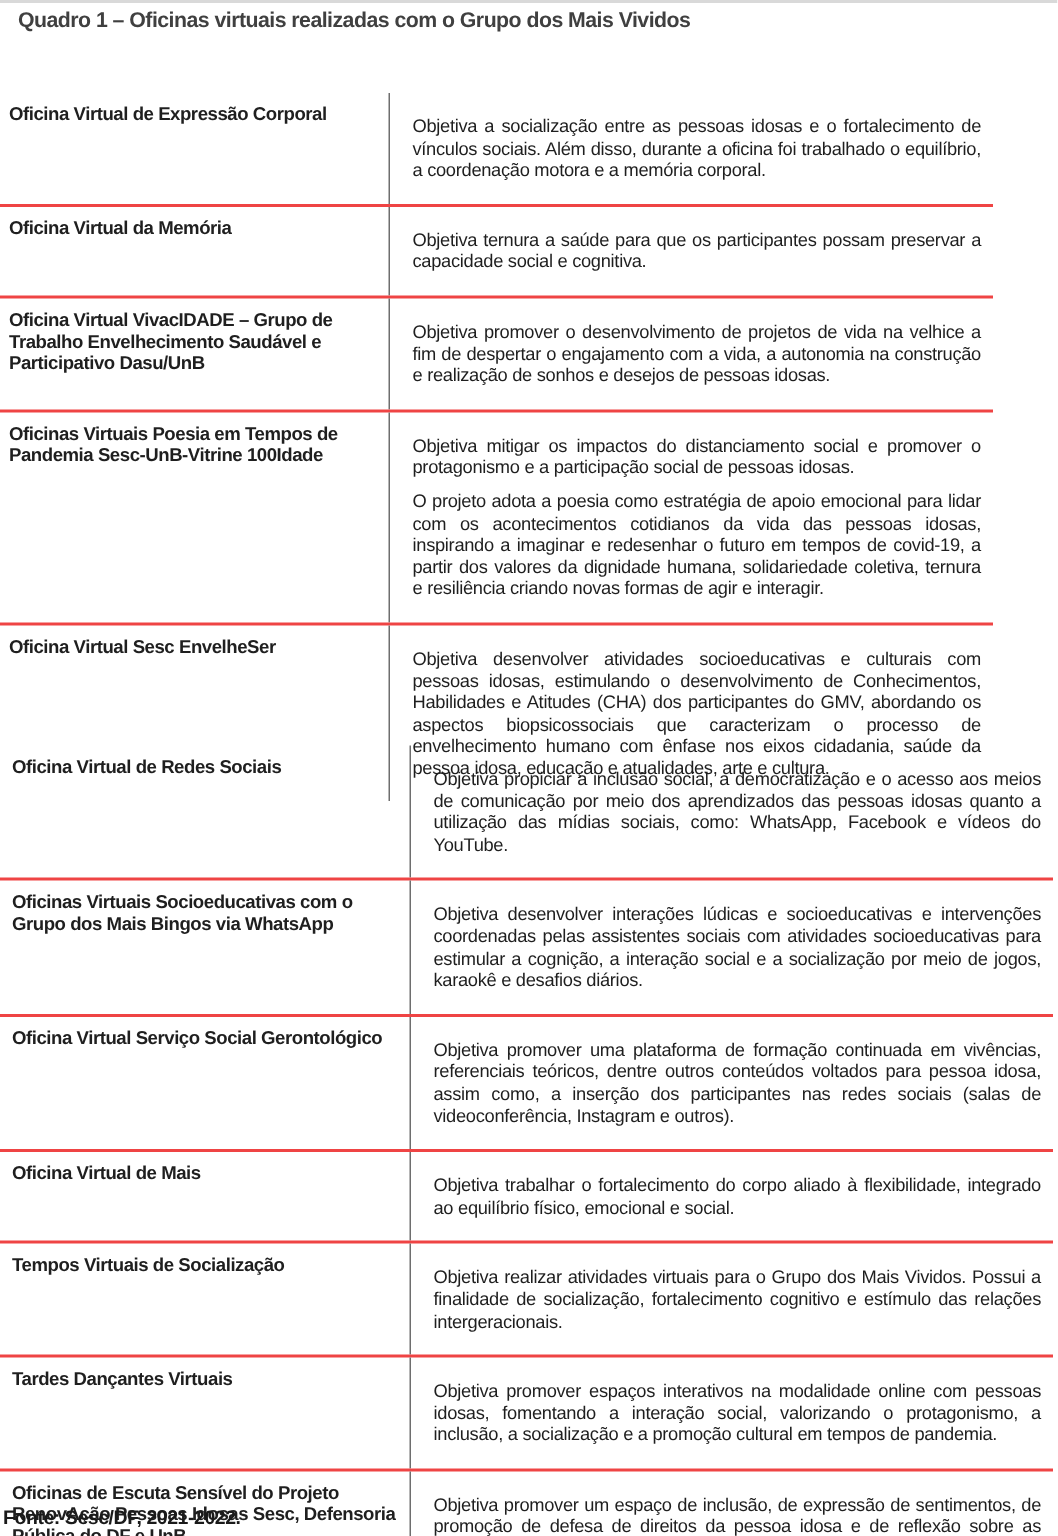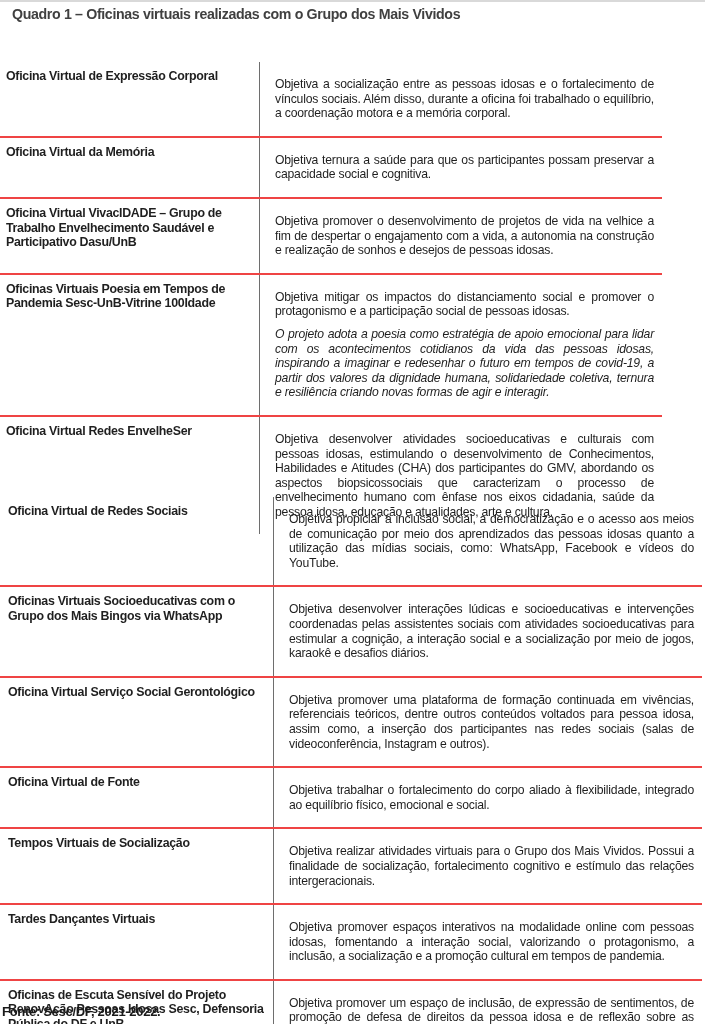--- a/index.html
+++ b/index.html
@@ -60,21 +60,20 @@
     }
     .table td .inner {
       padding-top: 7px;
       padding-bottom: 7px;
     }
     .desc p {
       margin: 8px;
     }
     .desc p + p {
       margin-top: 8px;
-      font-style: italic;
     }
     #table-top {
       left: 0;
       top: 62px;
       width: 662px;
     }
     #table-top td.name { padding-left: 6px; width: 247px; }
     #table-bottom {
       left: 0px;
       top: 497px;
@@ -140,21 +139,21 @@
         </td>
         <td class="desc">
           <div class="inner">
             <p>Objetiva mitigar os impactos do distanciamento social e promover o protagonismo e a participação social de pessoas idosas.</p>
             <p>O projeto adota a poesia como estratégia de apoio emocional para lidar com os acontecimentos cotidianos da vida das pessoas idosas, inspirando a imaginar e redesenhar o futuro em tempos de covid-19, a partir dos valores da dignidade humana, solidariedade coletiva, ternura e resiliência criando novas formas de agir e interagir.</p>
           </div>
         </td>
       </tr>
       <tr class="sep">
         <td class="name">
-          <div class="inner">Oficina Virtual Redes EnvelheSer</div>
+          <div class="inner">Oficina Virtual Sesc EnvelheSer</div>
         </td>
         <td class="desc">
           <div class="inner">
             <p>Objetiva desenvolver atividades socioeducativas e culturais com pessoas idosas, estimulando o desenvolvimento de Conhecimentos, Habilidades e Atitudes (CHA) dos participantes do GMV, abordando os aspectos biopsicossociais que caracterizam o processo de envelhecimento humano com ênfase nos eixos cidadania, saúde da pessoa idosa, educação e atualidades, arte e cultura.</p>
           </div>
         </td>
       </tr>
     </tbody>
 </table>
 
@@ -185,21 +184,21 @@
           <div class="inner">Oficina Virtual Serviço Social Gerontológico</div>
         </td>
         <td class="desc">
           <div class="inner">
             <p>Objetiva promover uma plataforma de formação continuada em vivências, referenciais teóricos, dentre outros conteúdos voltados para pessoa idosa, assim como, a inserção dos participantes nas redes sociais (salas de videoconferência, Instagram e outros).</p>
           </div>
         </td>
       </tr>
       <tr class="sep">
         <td class="name">
-          <div class="inner">Oficina Virtual de Fonte</div>
+          <div class="inner">Oficina Virtual de Mais</div>
         </td>
         <td class="desc">
           <div class="inner">
             <p>Objetiva trabalhar o fortalecimento do corpo aliado à flexibilidade, integrado ao equilíbrio físico, emocional e social.</p>
           </div>
         </td>
       </tr>
       <tr class="sep">
         <td class="name">
           <div class="inner">Tempos Virtuais de Socialização</div>

